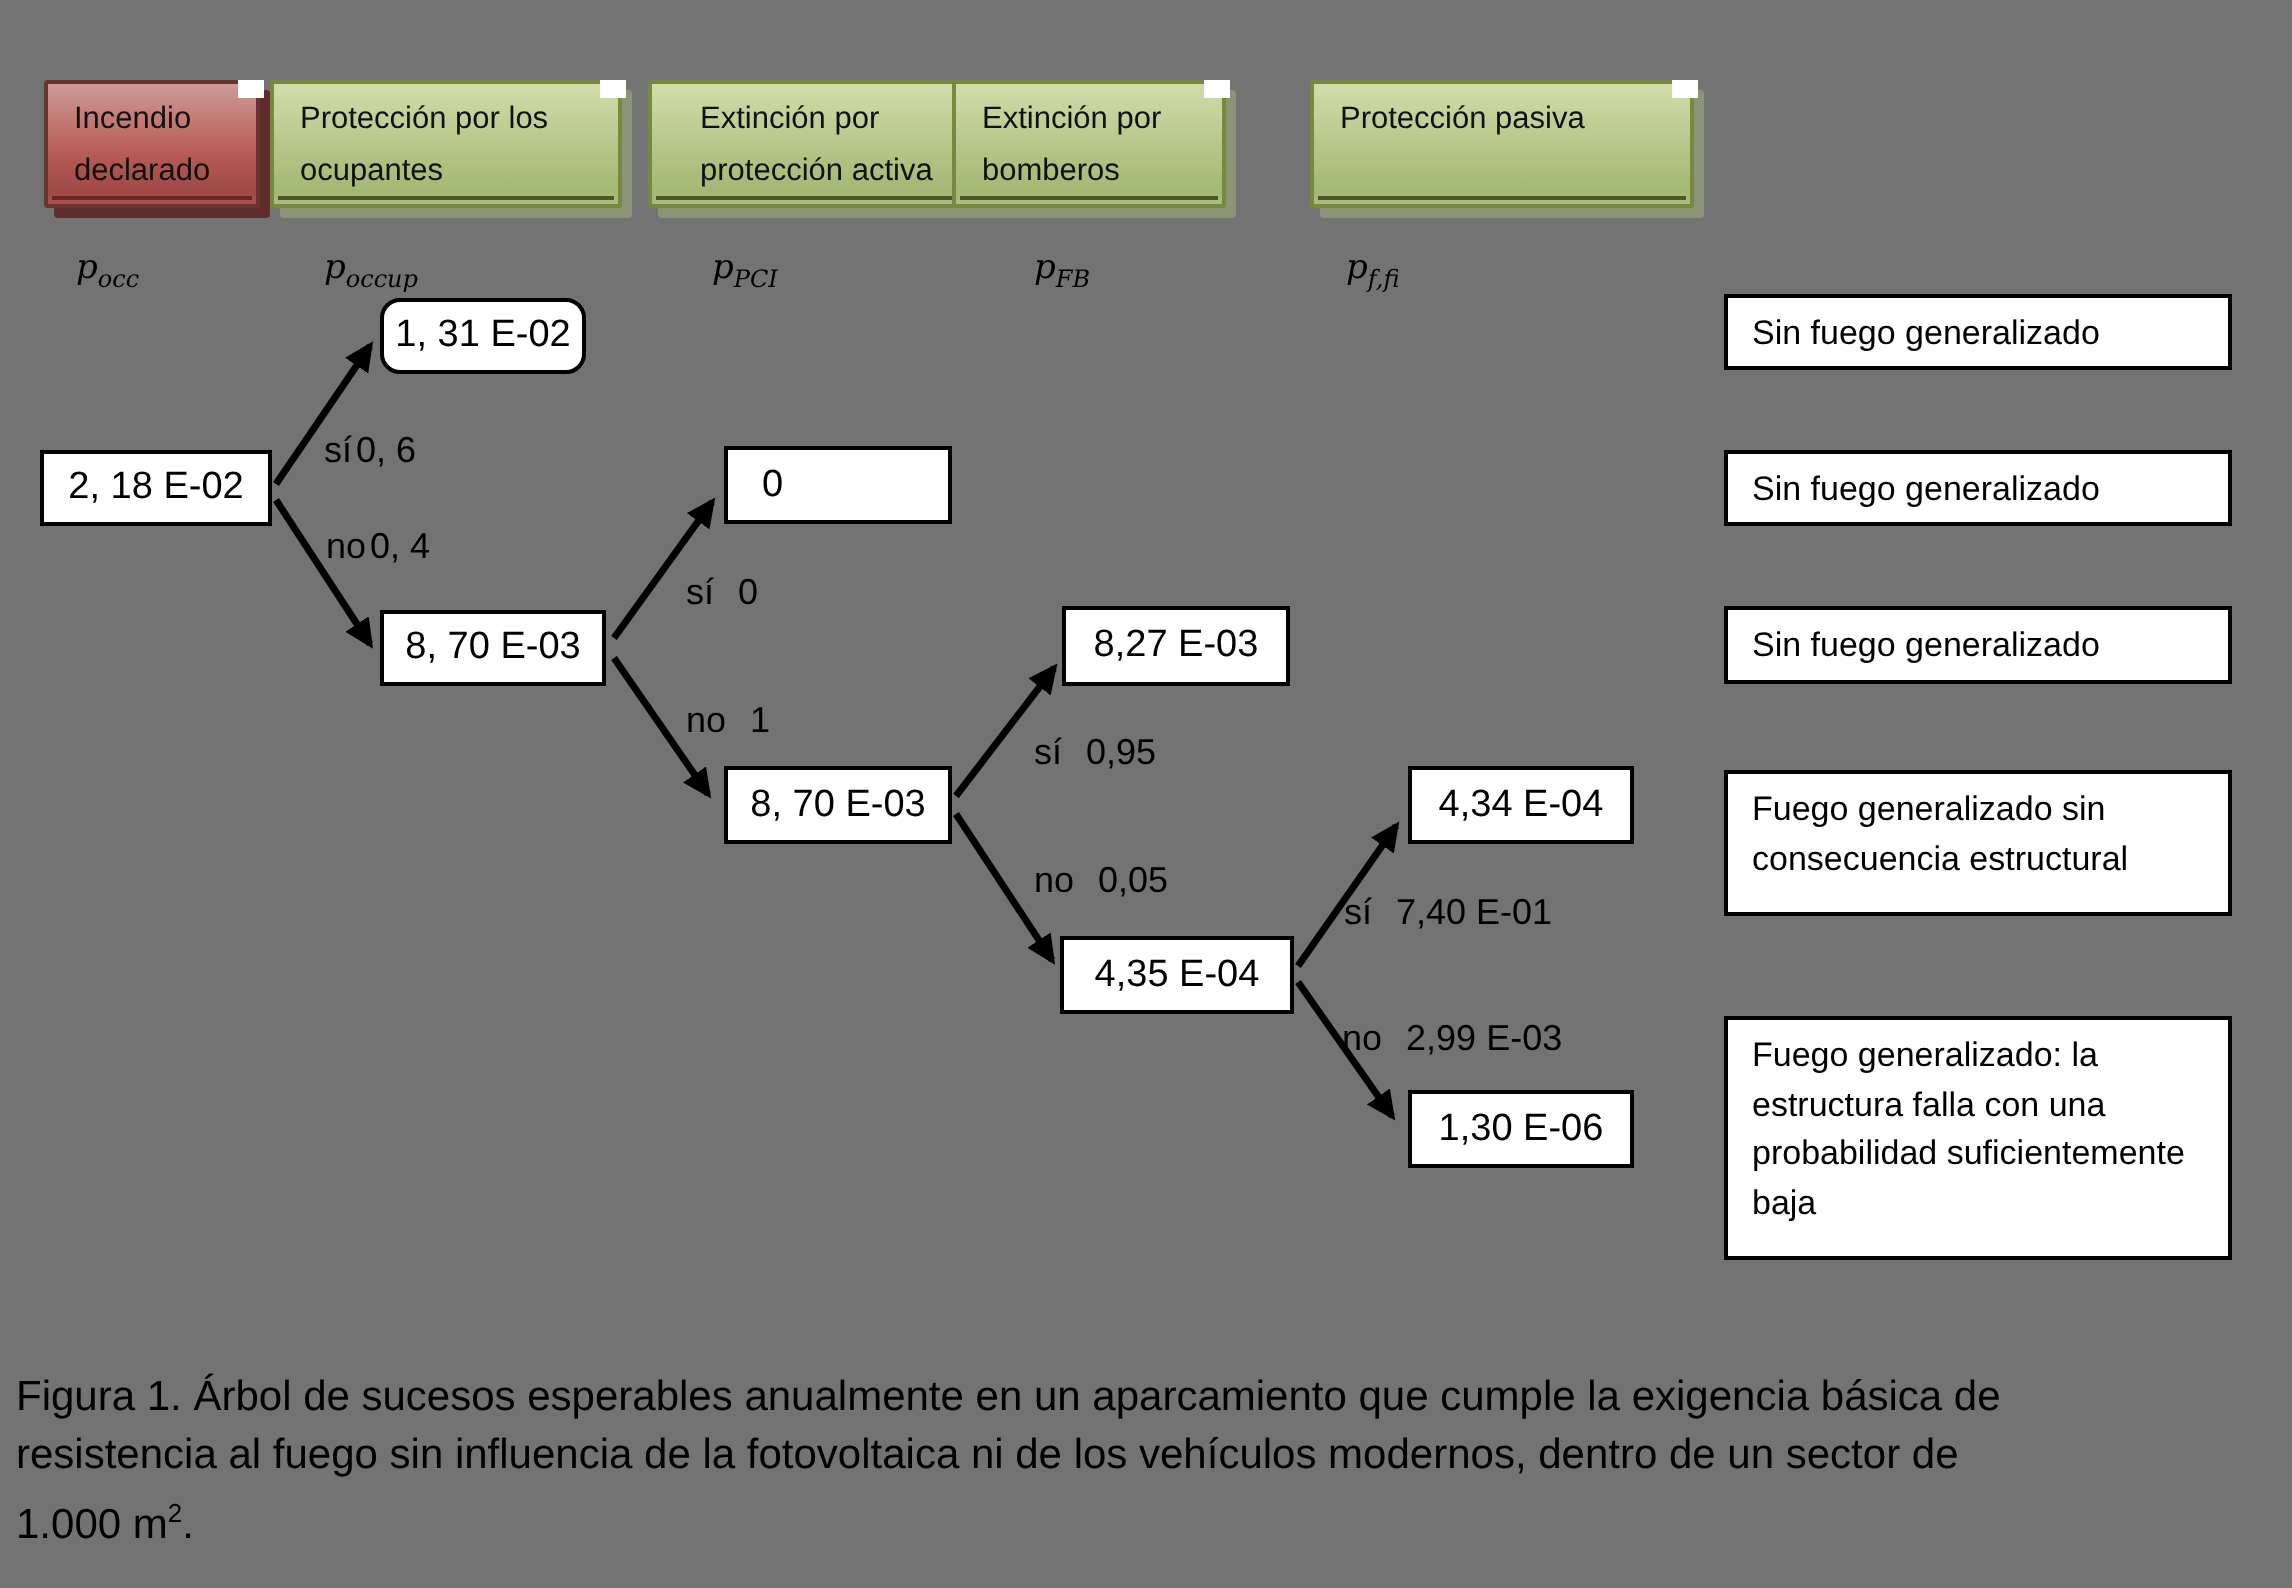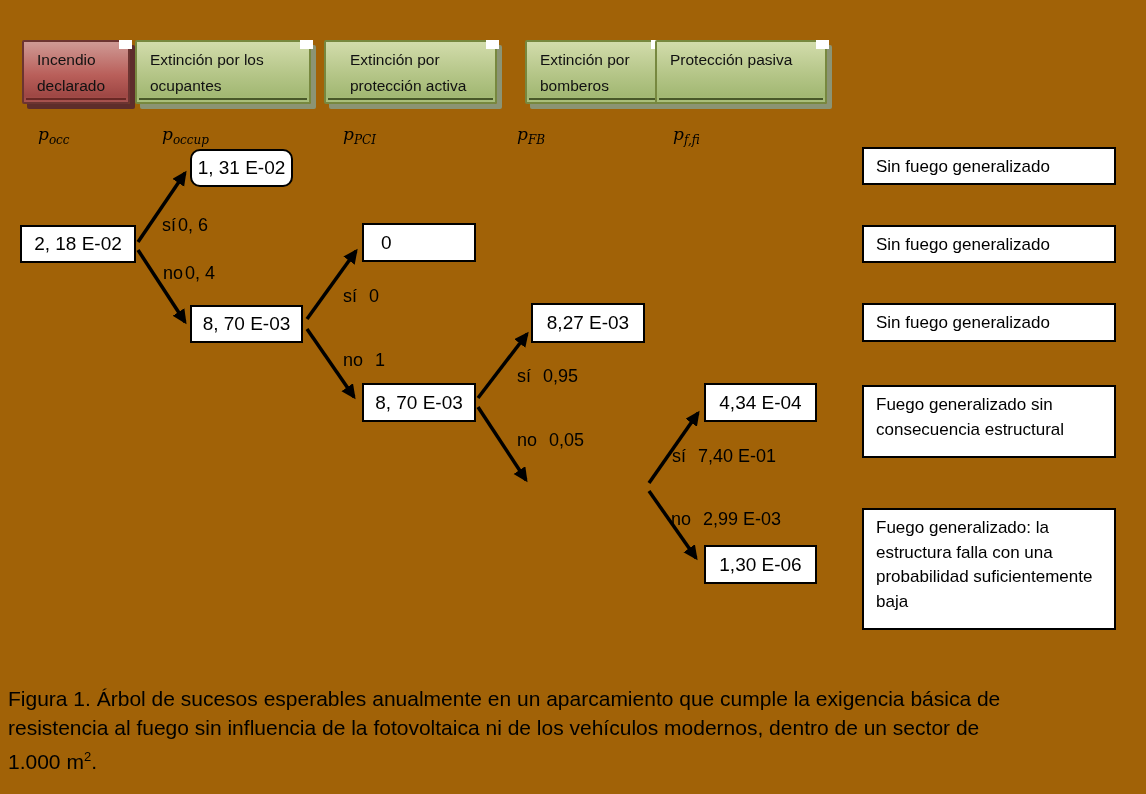--- a/index.html
+++ b/index.html
@@ -1,19 +1,19 @@
 <!DOCTYPE html>
 <html><head>
 <meta charset="utf-8">
 <style>
   html, body { margin: 0; padding: 0; background: #ffffff; }
   .canvas {
     position: relative;
     width: 1146px; height: 794px;
-    background: #a16207;
+    background: #737373;
     font-family: "Liberation Sans", sans-serif;
     color: #000;
     overflow: hidden;
   }
   
   .stage {
     position: absolute;
     top: 40px; height: 64px;
     box-sizing: border-box;
     border-radius: 2px;
@@ -84,28 +84,28 @@
     font-size: 21px; line-height: 29px; color: #000;
   }
   .caption sup { font-size: 13px; }
 </style>
 </head>
 <body>
 
 <div class="canvas">
 
   <div class="stage red" style="left:22px;  width:108px;"><span>Incendio declarado</span></div>
-  <div class="stage green" style="left:135px; width:176px;"><span>Extinción por los ocupantes</span></div>
+  <div class="stage green" style="left:135px; width:176px;"><span>Protección por los ocupantes</span></div>
   <div class="stage green" style="left:324px; width:173px;padding-left:24px;"><span>Extinción por protección activa</span></div>
-  <div class="stage green" style="left:525px; width:137px;"><span>Extinción por bomberos</span></div>
-  <div class="stage green" style="left:655px; width:172px;"><span>Protección pasiva</span></div>
+  <div class="stage green" style="left:476px; width:137px;"><span>Extinción por bomberos</span></div>
+  <div class="stage green" style="left:655px; width:192px;"><span>Protección pasiva</span></div>
 
   <div class="plabel" style="left:38px;"><span>p</span><sub>occ</sub></div>
   <div class="plabel" style="left:162px;"><span>p</span><sub>occup</sub></div>
-  <div class="plabel" style="left:343px;"><span>p</span><sub>PCI</sub></div>
+  <div class="plabel" style="left:356px;"><span>p</span><sub>PCI</sub></div>
   <div class="plabel" style="left:517px;"><span>p</span><sub>FB</sub></div>
   <div class="plabel" style="left:673px;"><span>p</span><sub>f,fi</sub></div>
 
   <svg class="arrows" width="1146" height="794" viewBox="0 0 1146 794">
     <defs>
       <marker id="ah" markerWidth="5" markerHeight="5" refX="3.4" refY="2" orient="auto" markerUnits="strokeWidth">
         <path d="M0,0 L4.2,2 L0,4 Z" fill="#000"></path>
       </marker>
     </defs>
     <line x1="138" y1="242" x2="185" y2="173" marker-end="url(#ah)"></line>
@@ -117,20 +117,21 @@
     <line x1="649" y1="483" x2="698" y2="413" marker-end="url(#ah)"></line>
     <line x1="649" y1="491" x2="696" y2="558" marker-end="url(#ah)"></line>
   </svg>
 
   <div class="node" style="left:20px;  top:225px; width:116px; height:38px;">2, 18 E-02</div>
   <div class="node" style="left:190px; top:149px; width:103px; height:38px;border-radius:10px;">1, 31 E-02</div>
   <div class="node" style="left:190px; top:305px; width:113px; height:38px;">8, 70 E-03</div>
   <div class="node left-text" style="left:362px; top:223px; width:114px; height:39px;">0</div>
   <div class="node" style="left:362px; top:383px; width:114px; height:39px;">8, 70 E-03</div>
   <div class="node" style="left:531px; top:303px; width:114px; height:40px;">8,27 E-03</div>
+  <div class="node" style="left:530px; top:468px; width:117px; height:39px;">4,35 E-04</div>
   <div class="node" style="left:704px; top:383px; width:113px; height:39px;">4,34 E-04</div>
   <div class="node" style="left:704px; top:545px; width:113px; height:39px;">1,30 E-06</div>
 
   <div class="branch tight" style="left:162px; top:203px;margin-top:12px;">
     <span class="dec">sí</span><span class="prob">0, 6</span>
   </div>
   <div class="branch tight" style="left:163px; top:263px;">
     <span class="dec">no</span><span class="prob">0, 4</span>
   </div>
   <div class="branch" style="left:343px; top:286px;">

